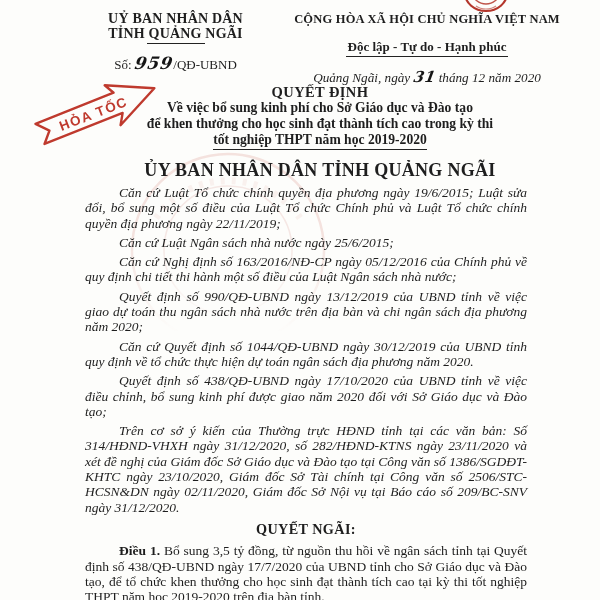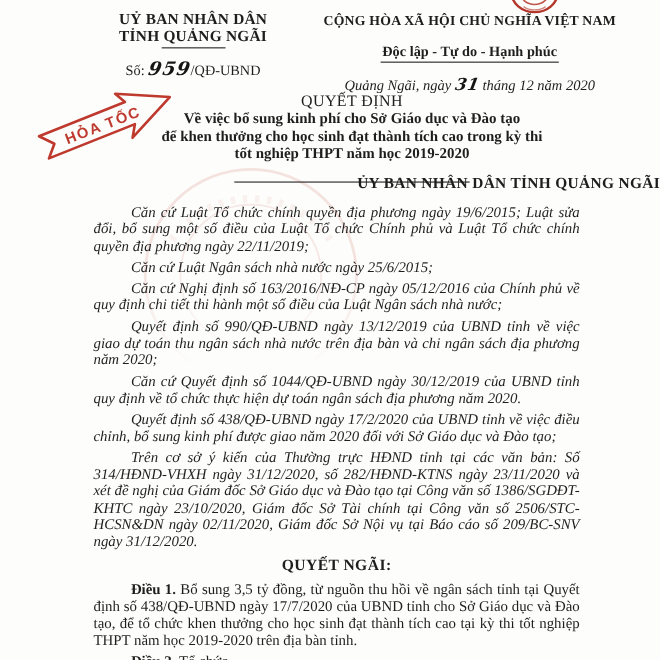--- a/index.html
+++ b/index.html
@@ -20,28 +20,28 @@
   .header-right{left:288px;top:12px;width:278px;text-align:center;}
   .hr-line1{font-weight:bold;font-size:12.5px;line-height:15px;letter-spacing:.2px;}
   .hr-line2{font-weight:bold;font-size:13px;display:inline-block;
     border-bottom:1.4px solid #222;padding:0 2px 1px 2px;margin-top:12px;}
   .date-line{margin-top:11px;font-style:italic;font-size:13.2px;}
   .date-day{font-size:15px;letter-spacing:.5px;}
   
   .seal-frag{left:462px;top:0;width:48px;height:14px;}
   
   .title-block{left:40px;top:84px;width:560px;text-align:center;}
-  .title-heading{font-weight:normal;font-size:14.5px;letter-spacing:.4px;line-height:16px;}
+  .title-heading{font-weight:bold;font-size:14.5px;letter-spacing:.4px;line-height:16px;}
   .title-sub{font-weight:bold;font-size:13.6px;line-height:16px;}
-  .title-sub-u{display:inline-block;border-bottom:1.5px solid #222;padding-bottom:17px;}
+  .title-sub-u{display:inline-block;border-bottom:1.5px solid #222;padding-bottom:1px;}
   
   .hoatoc{left:34px;top:86px;width:128px;height:58px;transform:rotate(-19deg);}
   
-  .authority{left:40px;top:160px;width:560px;text-align:right;
-    font-weight:bold;font-size:14px;letter-spacing:.3px;}
+  .authority{left:40px;top:160px;width:560px;text-align:center;
+    font-weight:bold;font-size:18px;letter-spacing:.3px;}
   
   .watermark{left:108px;top:128px;width:240px;height:240px;pointer-events:none;}
   
   .content{left:85px;top:185px;width:442px;}
   .content p{
     margin:0 0 4px 0;font-size:13.5px;line-height:15.3px;
     text-align:justify;text-indent:34px;font-style:italic;
   }
   .decision-heading{font-style:normal !important;font-weight:bold;text-align:center !important;
     text-indent:0 !important;font-size:14.2px !important;letter-spacing:.4px;margin:7px 0 6px 0 !important;}
@@ -117,18 +117,18 @@
 </div>
 
 <div class="abs authority">ỦY BAN NHÂN DÂN TỈNH QUẢNG NGÃI</div>
 
 <div class="abs content">
   <p>Căn cứ Luật Tổ chức chính quyền địa phương ngày 19/6/2015; Luật sửa đổi, bổ sung một số điều của Luật Tổ chức Chính phủ và Luật Tổ chức chính quyền địa phương ngày 22/11/2019;</p>
   <p>Căn cứ Luật Ngân sách nhà nước ngày 25/6/2015;</p>
   <p>Căn cứ Nghị định số 163/2016/NĐ-CP ngày 05/12/2016 của Chính phủ về quy định chi tiết thi hành một số điều của Luật Ngân sách nhà nước;</p>
   <p>Quyết định số 990/QĐ-UBND ngày 13/12/2019 của UBND tỉnh về việc giao dự toán thu ngân sách nhà nước trên địa bàn và chi ngân sách địa phương năm 2020;</p>
   <p>Căn cứ Quyết định số 1044/QĐ-UBND ngày 30/12/2019 của UBND tỉnh quy định về tổ chức thực hiện dự toán ngân sách địa phương năm 2020.</p>
-  <p>Quyết định số 438/QĐ-UBND ngày 17/2/2020 của UBND tỉnh về việc điều chỉnh, bổ sung kinh phí được giao năm 2020 đối với Sở Giáo dục và Đào tạo;</p>
+  <p>Quyết định số 438/QĐ-UBND ngày 17/10/2020 của UBND tỉnh về việc điều chỉnh, bổ sung kinh phí được giao năm 2020 đối với Sở Giáo dục và Đào tạo;</p>
   <p>Trên cơ sở ý kiến của Thường trực HĐND tỉnh tại các văn bản: Số 314/HĐND-VHXH ngày 31/12/2020, số 282/HĐND-KTNS ngày 23/11/2020 và xét đề nghị của Giám đốc Sở Giáo dục và Đào tạo tại Công văn số 1386/SGDĐT-KHTC ngày 23/10/2020, Giám đốc Sở Tài chính tại Công văn số 2506/STC-HCSN&amp;DN ngày 02/11/2020, Giám đốc Sở Nội vụ tại Báo cáo số 209/BC-SNV ngày 31/12/2020.</p>
   <p class="decision-heading">QUYẾT NGÃI:</p>
   <p class="article"><b>Điều 1.</b><span> Bổ sung 3,5 tỷ đồng, từ nguồn thu hồi về ngân sách tỉnh tại Quyết định số 438/QĐ-UBND ngày 17/7/2020 của UBND tỉnh cho Sở Giáo dục và Đào tạo, để tổ chức khen thưởng cho học sinh đạt thành tích cao tại kỳ thi tốt nghiệp THPT năm học 2019-2020 trên địa bàn tỉnh.</span></p>
   <p class="article partial"><b>Điều 2.</b><span> Tổ chức</span></p>
 </div>
 
 </body></html>

